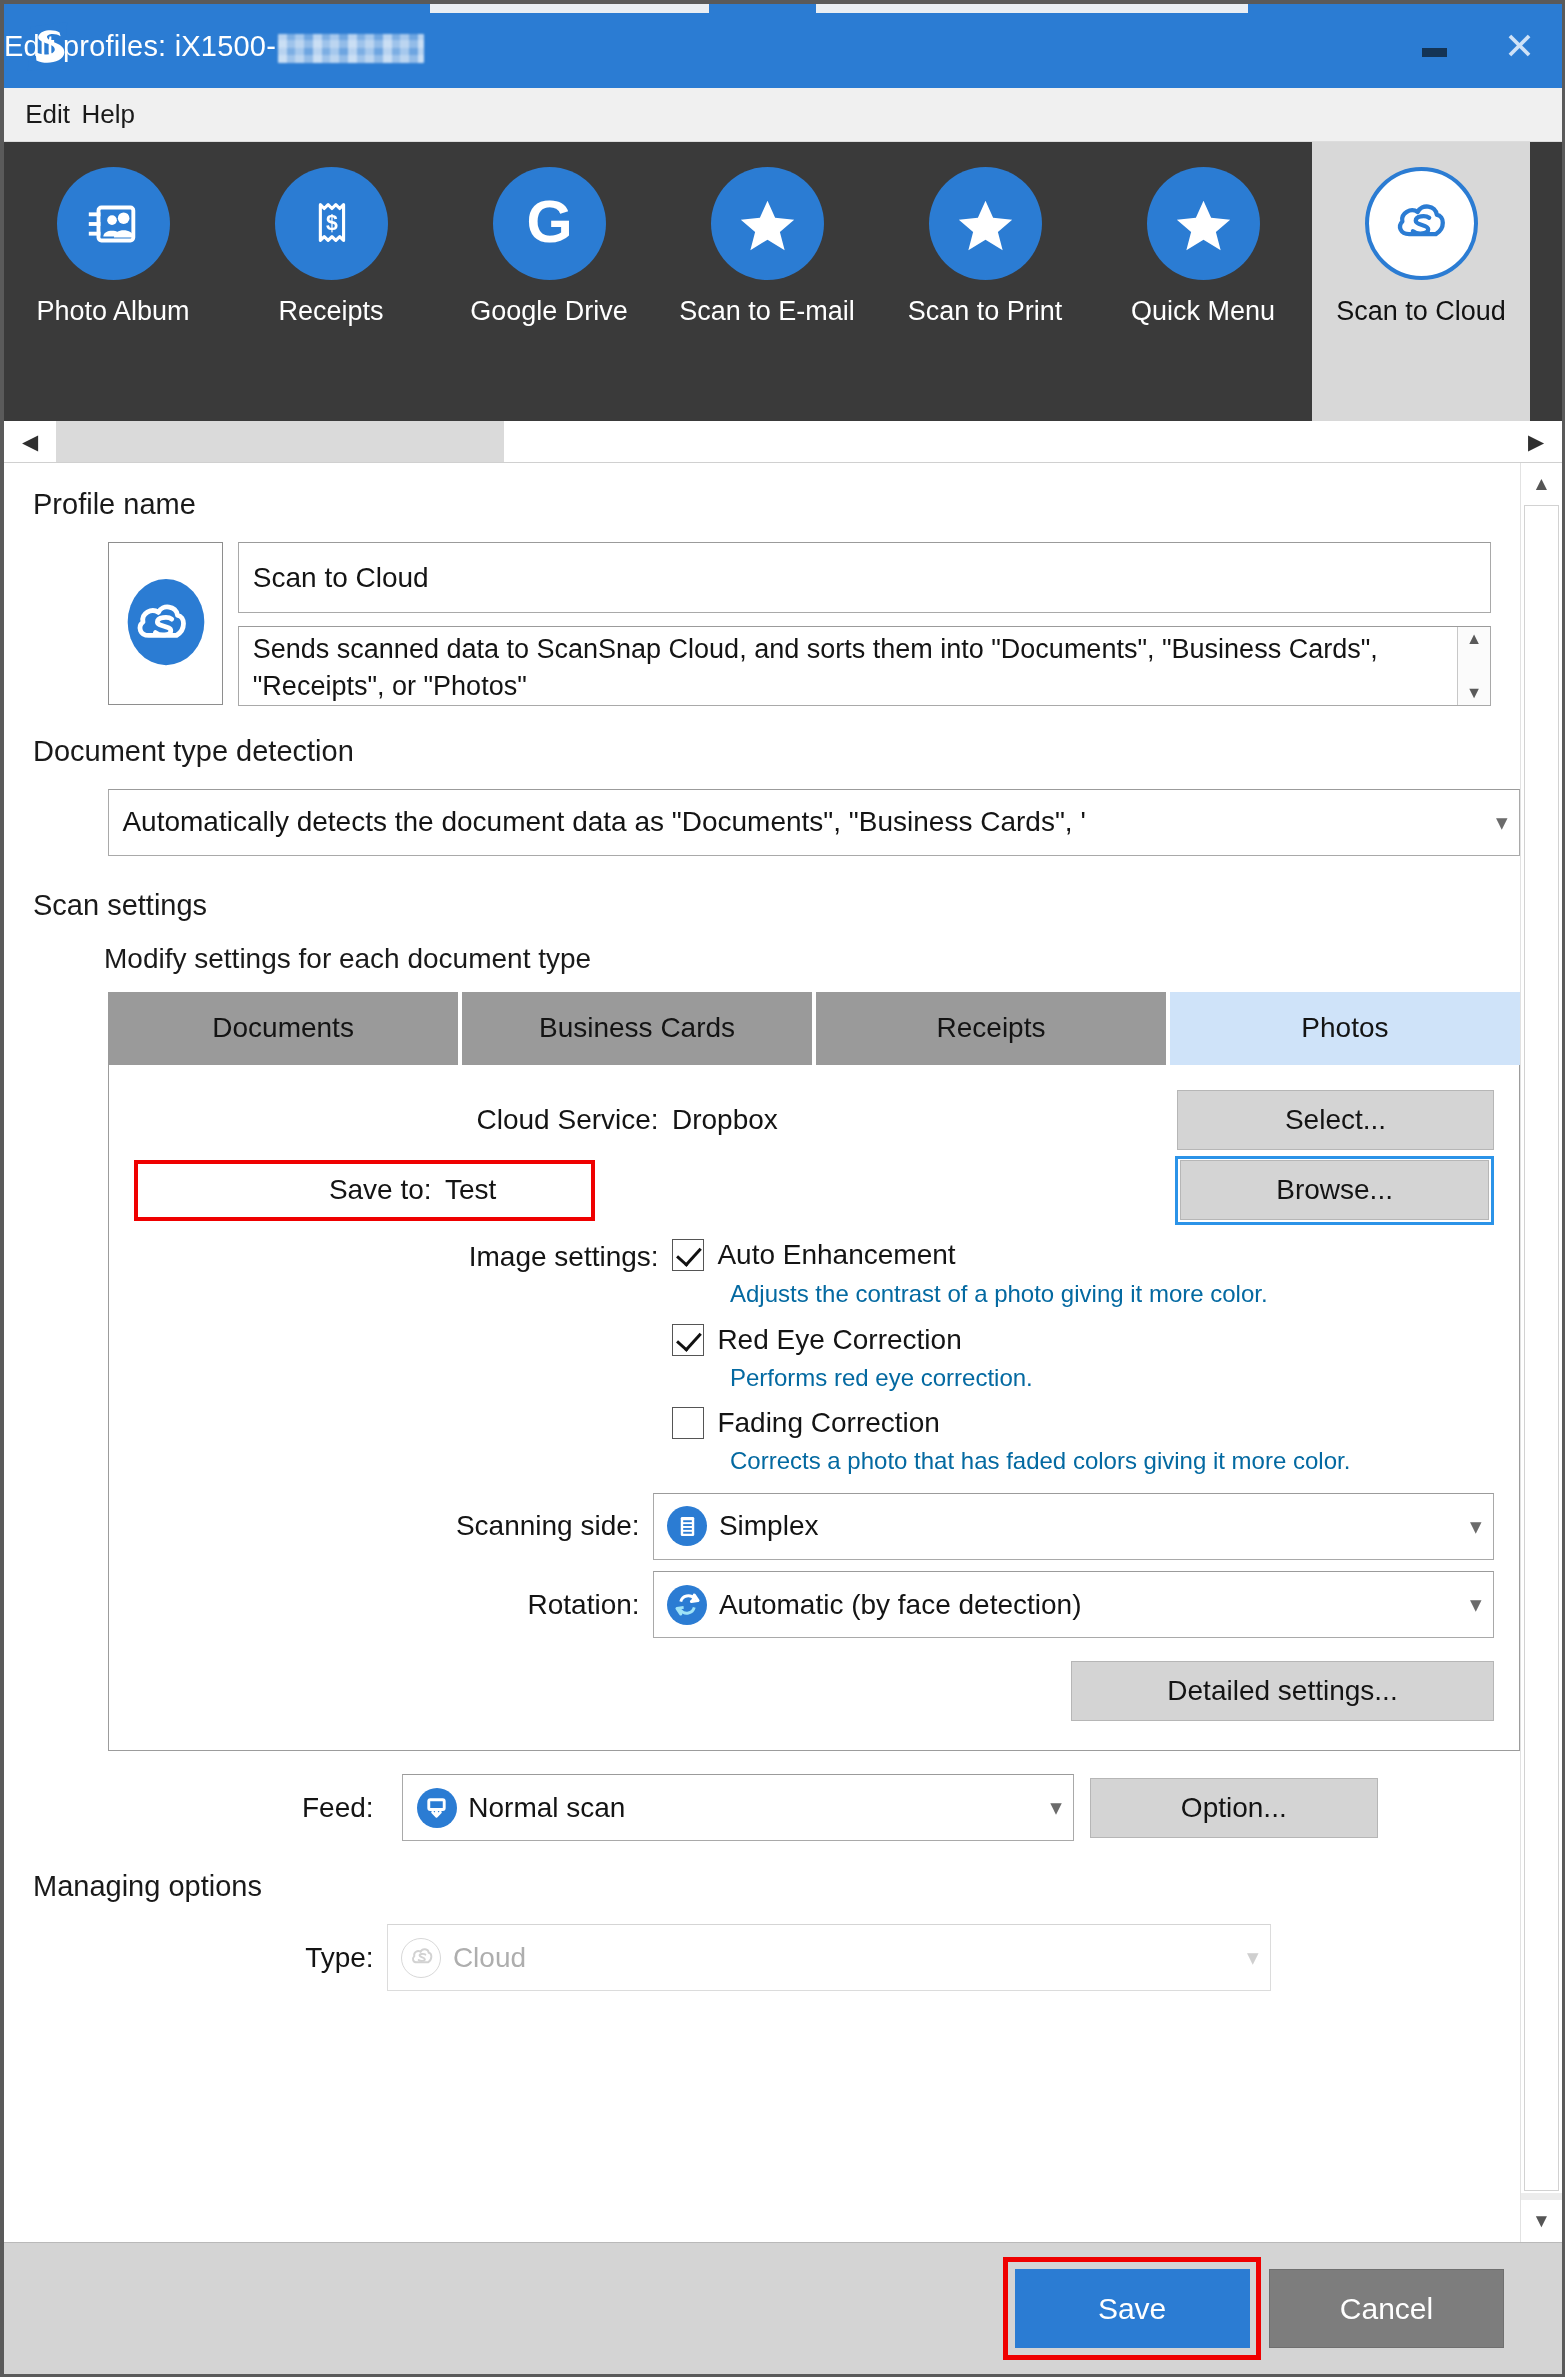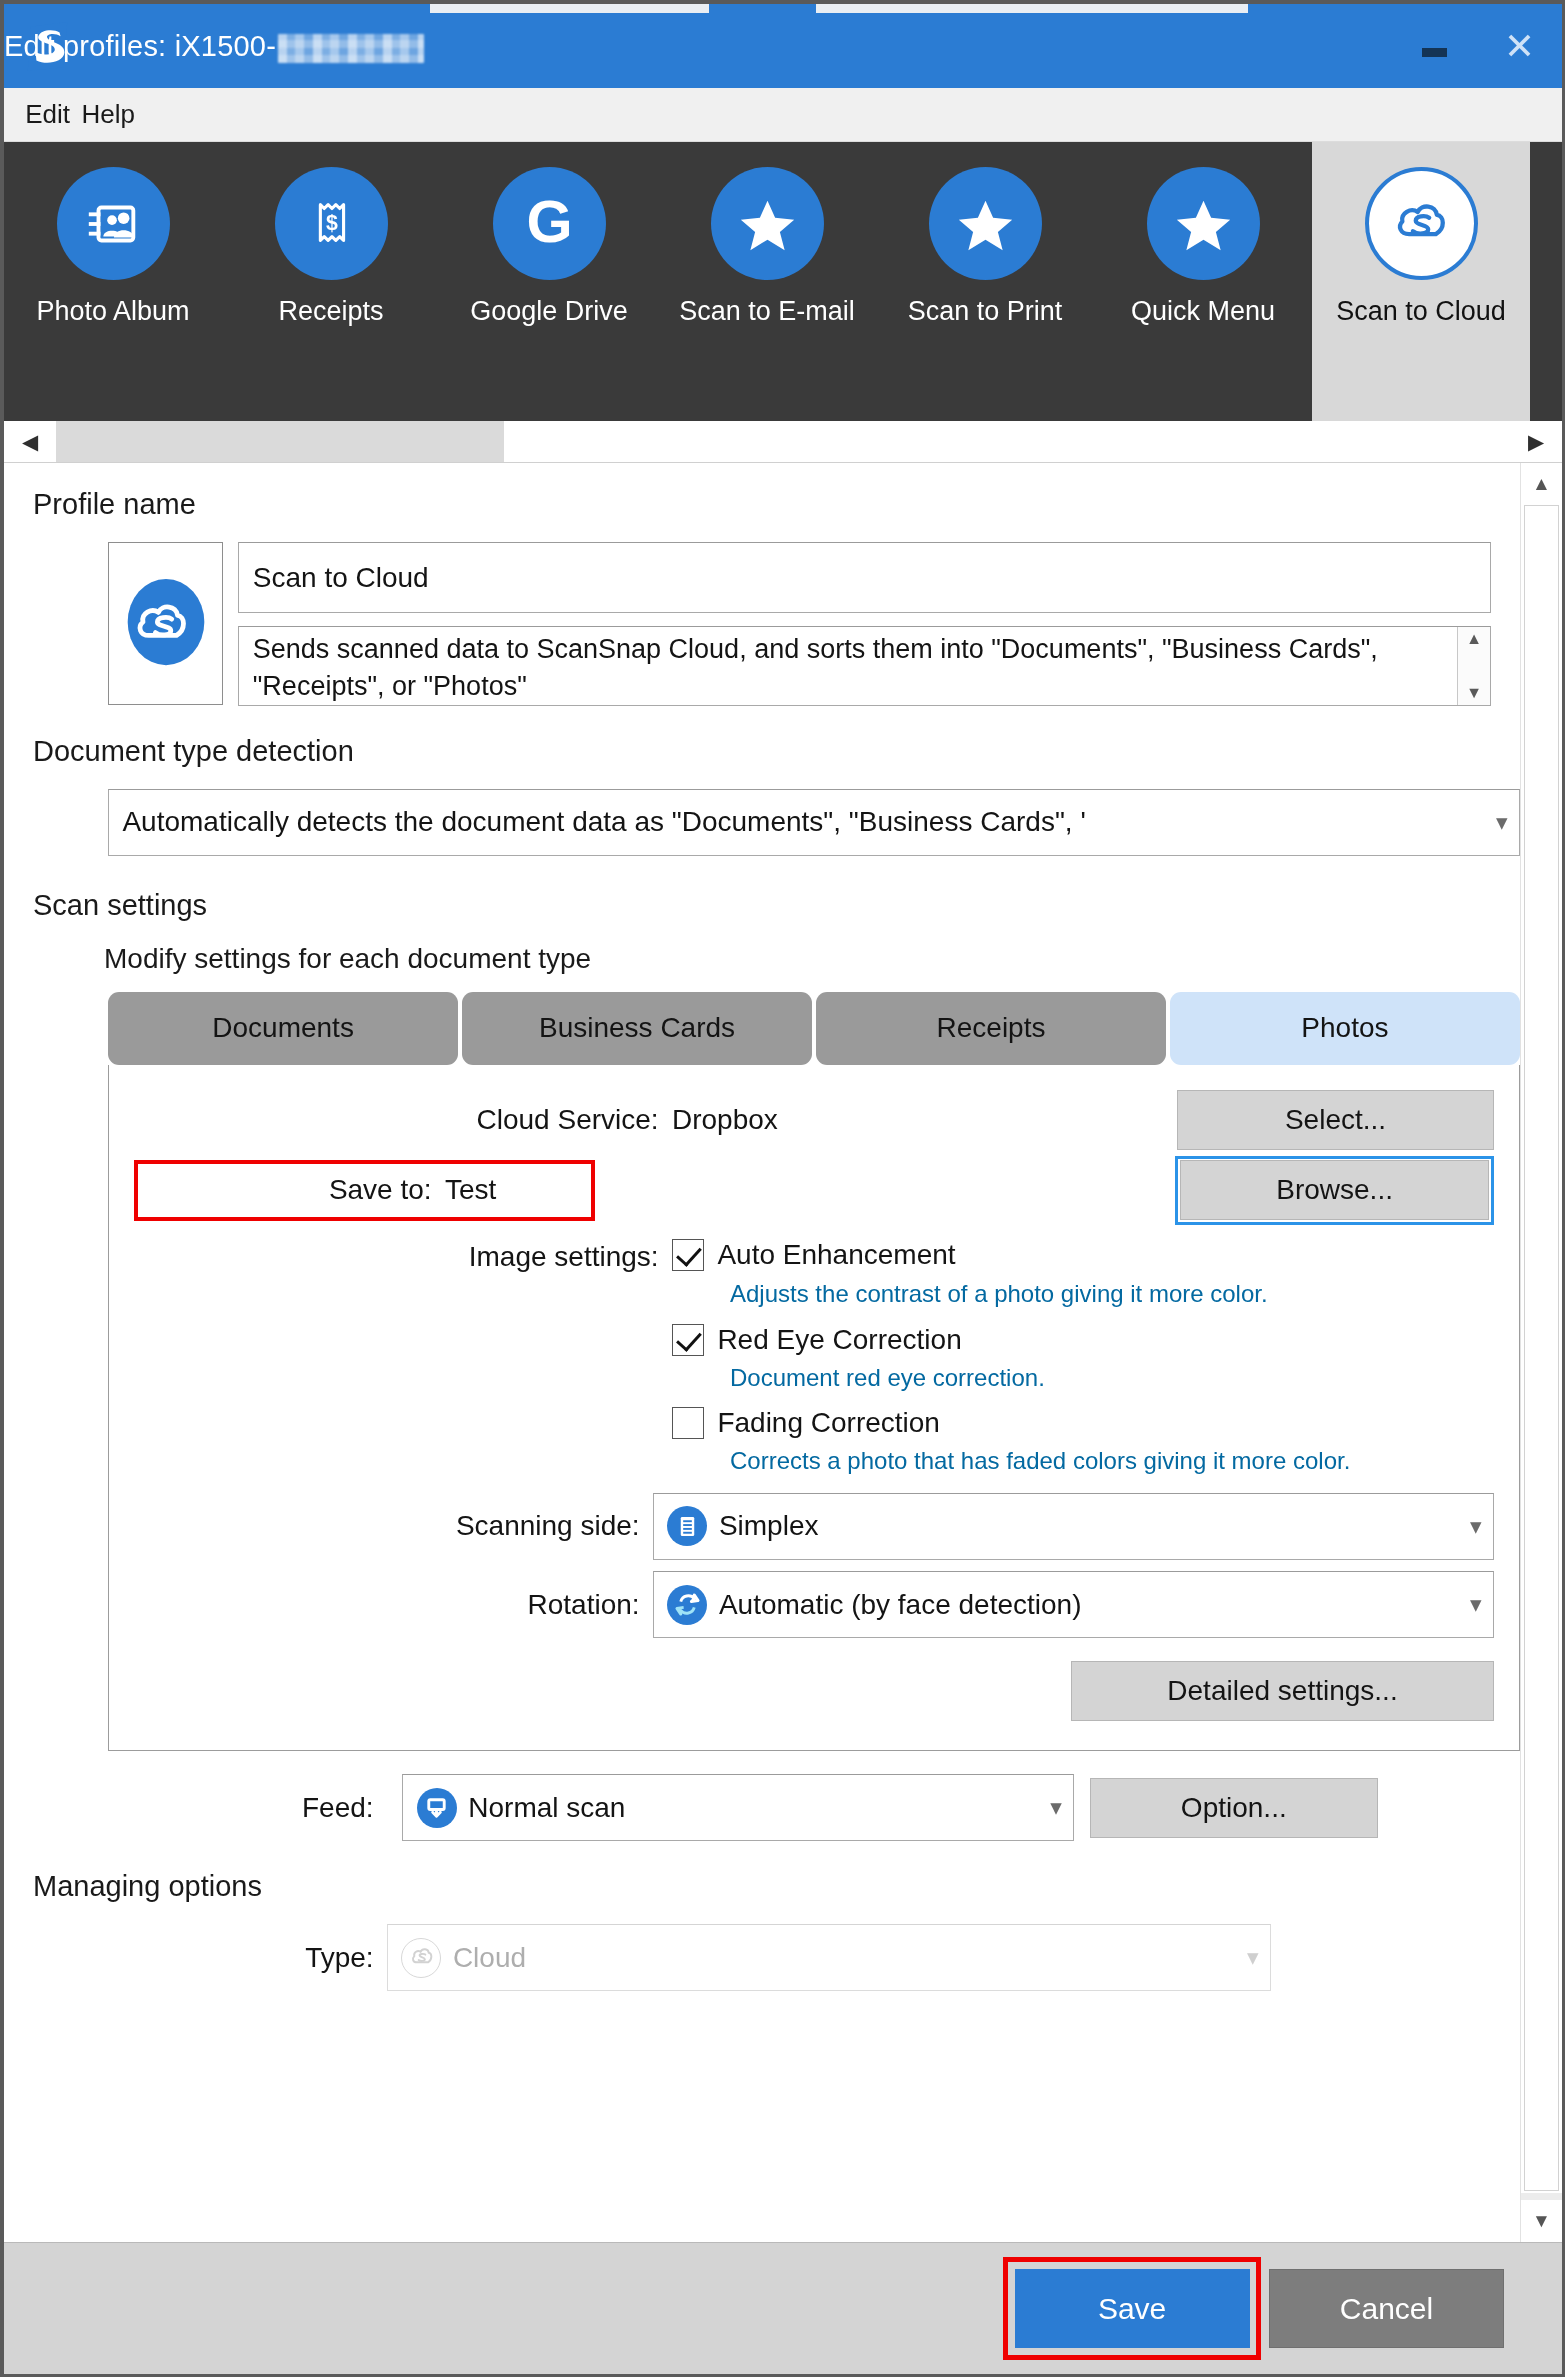--- a/index.html
+++ b/index.html
@@ -229,21 +229,21 @@
   .dtd-combo { margin: 0 0 0 75px; width: 1412px; }
 
   
   .tabs-wrap { margin: 0 0 0 75px; width: 1412px; }
   .tabs { display: flex; height: 73px; gap: 3.8px; }
   .tab {
     flex: 1 1 0;
     background: #9a9a9a;
     color: #141414;
     font-size: 28px;
-    display: flex; align-items: center; justify-content: center; border-radius: 11px;
+    display: flex; align-items: center; justify-content: center;
   }
   .tab.active { background: #cfe3f9; }
   .tabpanel {
     border: 1px solid #9c9c9c;
     border-top: none;
     background: #ffffff;
     padding: 25px 25px 29px 25px;
   }
 
   .field-row { display: flex; align-items: center; margin-bottom: 5.8px; }
@@ -535,21 +535,21 @@
           </div>
           <div class="cb-desc">Adjusts the contrast of a photo giving it more color.</div>
 
           <div class="field-row">
             <div class="field-label"></div>
             <div class="cb-row">
               <div class="cb checked"></div>
               <div class="cb-label">Red Eye Correction</div>
             </div>
           </div>
-          <div class="cb-desc">Document red eye correction.</div>
+          <div class="cb-desc">Performs red eye correction.</div>
 
           <div class="field-row">
             <div class="field-label"></div>
             <div class="cb-row">
               <div class="cb"></div>
               <div class="cb-label">Fading Correction</div>
             </div>
           </div>
           <div class="cb-desc">Corrects a photo that has faded colors giving it more color.</div>
 

